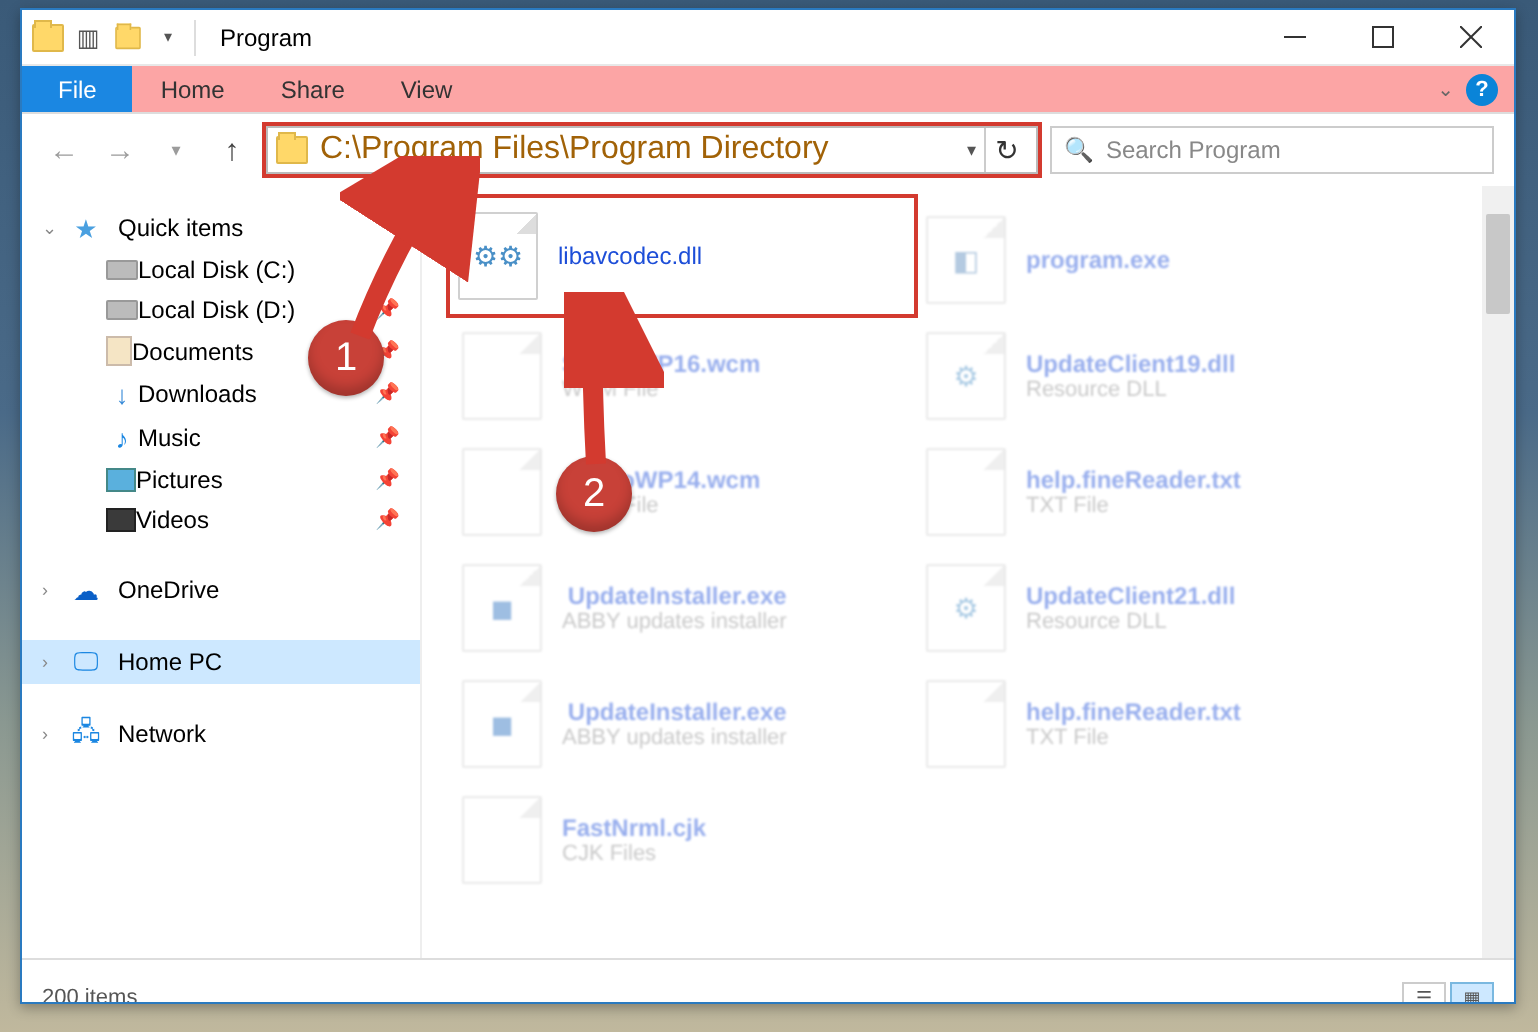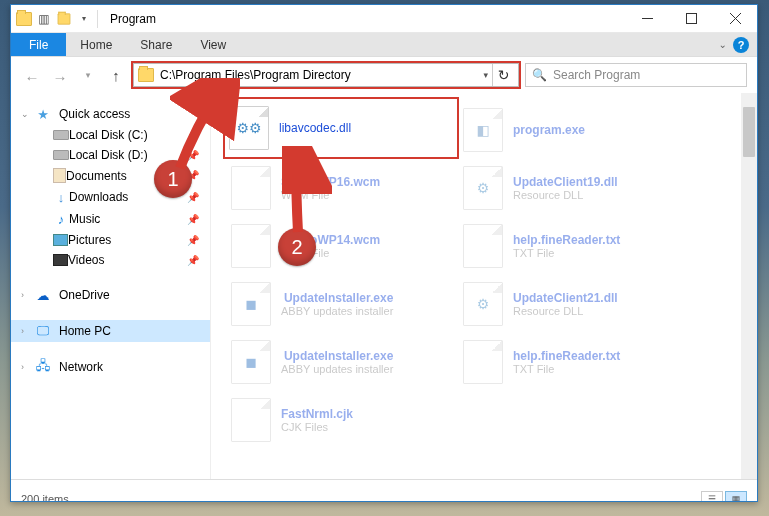--- a/index.html
+++ b/index.html
@@ -12,33 +12,33 @@
 .qat-ico { width: 18px; height: 18px; display: flex; align-items: center; justify-content: center; font-size: 12px; color: #555; }
 .folder-ico { width: 16px; height: 14px; background: #ffd869; border: 1px solid #e0b84a; border-radius: 1px; position: relative; }
 .folder-ico::before { content: ""; position: absolute; top: -3px; left: 0; width: 7px; height: 3px; background: #ffd869; border: 1px solid #e0b84a; border-bottom: none; }
 .qat-sep { width: 1px; height: 18px; background: #ddd; margin: 0 2px; }
 .title-text { margin-left: 10px; font-size: 12px; color: #000; }
 .winbtns { margin-left: auto; display: flex; }
 .winbtn { width: 44px; height: 28px; display: flex; align-items: center; justify-content: center; }
 .winbtn svg { width: 11px; height: 11px; stroke: #333; stroke-width: 1; fill: none; }
 
 
-.ribbon { height: 24px; display: flex; align-items: stretch; border-bottom: 1px solid #ddd; background: #e5e5e5; }
+.ribbon { height: 24px; display: flex; align-items: stretch; border-bottom: 1px solid #ddd; background: #fca5a5; }
 .file-tab { background: #1b87e2; color: #fff; font-size: 12px; padding: 0 18px; display: flex; align-items: center; }
 .tab { font-size: 12px; color: #333; padding: 0 14px; display: flex; align-items: center; }
 .ribbon-right { margin-left: auto; display: flex; align-items: center; padding-right: 8px; gap: 6px; }
 .help-ico { width: 16px; height: 16px; border-radius: 50%; background: #0a84d8; color: #fff; font-size: 11px; display: flex; align-items: center; justify-content: center; font-weight: bold; }
 
 
 .addr-row { height: 36px; display: flex; align-items: center; padding: 0 10px; gap: 6px; background: #fff; }
 .nav-btn { width: 22px; height: 22px; display: flex; align-items: center; justify-content: center; color: #9c9c9c; font-size: 15px; }
 .nav-btn.dark { color: #444; }
 .addr-field { flex: 1; height: 24px; border: 1px solid #bbb; display: flex; align-items: center; padding: 0 4px; position: relative; outline: 2px solid #d33a2f; outline-offset: 0; }
 .addr-folder { width: 16px; height: 14px; margin-right: 6px; }
-.addr-text { font-size: 12px; color: #000000; flex: 1; }
+.addr-text { font-size: 16px; color: #a16207; flex: 1; }
 .addr-drop { font-size: 9px; color: #555; padding: 0 4px; }
 .refresh-btn { width: 22px; height: 22px; display: flex; align-items: center; justify-content: center; font-size: 14px; color: #333; border-left: 1px solid #ccc; margin-left: auto; }
 .search-field { width: 222px; height: 24px; border: 1px solid #ccc; display: flex; align-items: center; padding: 0 6px; color: #888; font-size: 12px; gap: 6px; }
 
 
 .body { display: flex; height: calc(100% - 28px - 24px - 36px - 22px); }
 
 
 .sidebar { width: 200px; border-right: 1px solid #eee; padding: 10px 0; overflow: hidden; }
 .sb-sect { margin-bottom: 14px; }
@@ -151,21 +151,21 @@
     </div>
   </div>
 
   <div class="body">
 
     <div class="sidebar">
       <div class="sb-sect">
         <div class="sb-head">
           <span class="chev">⌄</span>
           <span class="sb-i star">★</span>
-          <span>Quick access</span>
+          <span>Quick items</span>
         </div>
         <div class="sb-item">
             <span class="sb-i disk"></span>
             <span>Local Disk (C:)</span>
             <span class="pin">📌</span>
           </div>
         <div class="sb-item">
             <span class="sb-i disk"></span>
             <span>Local Disk (D:)</span>
             <span class="pin">📌</span>

